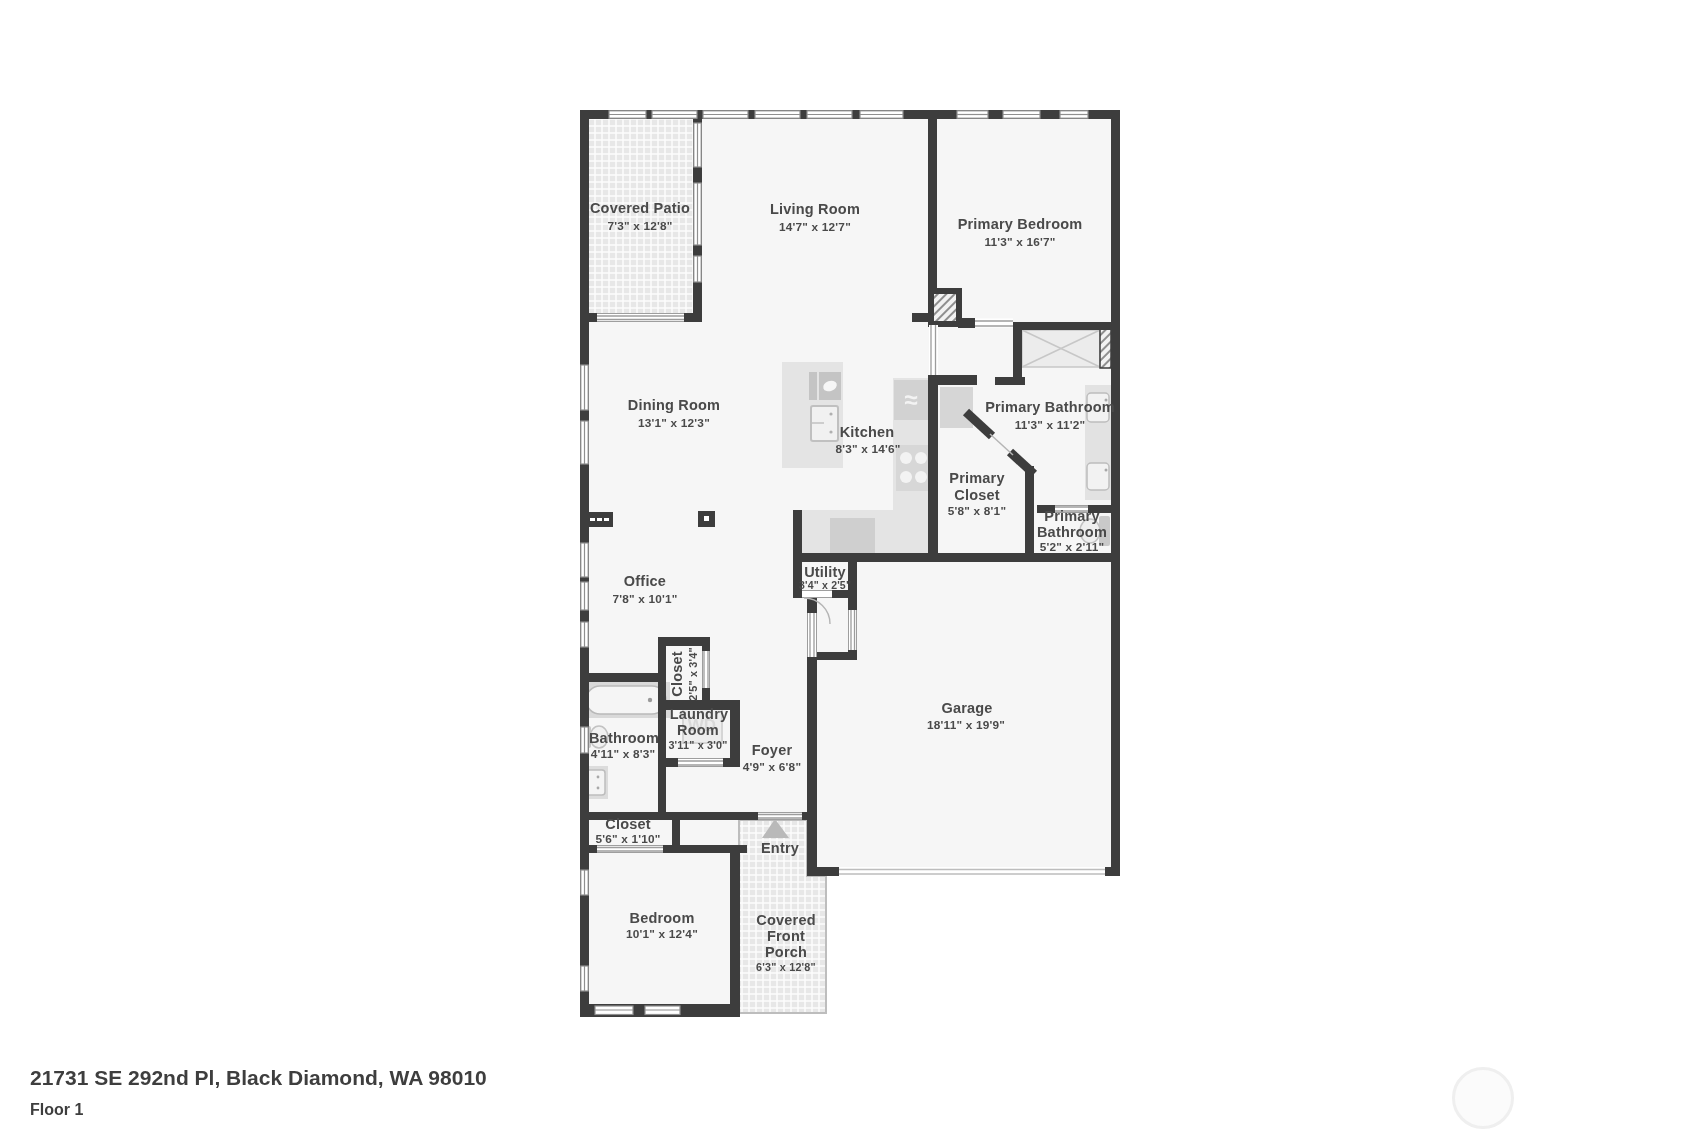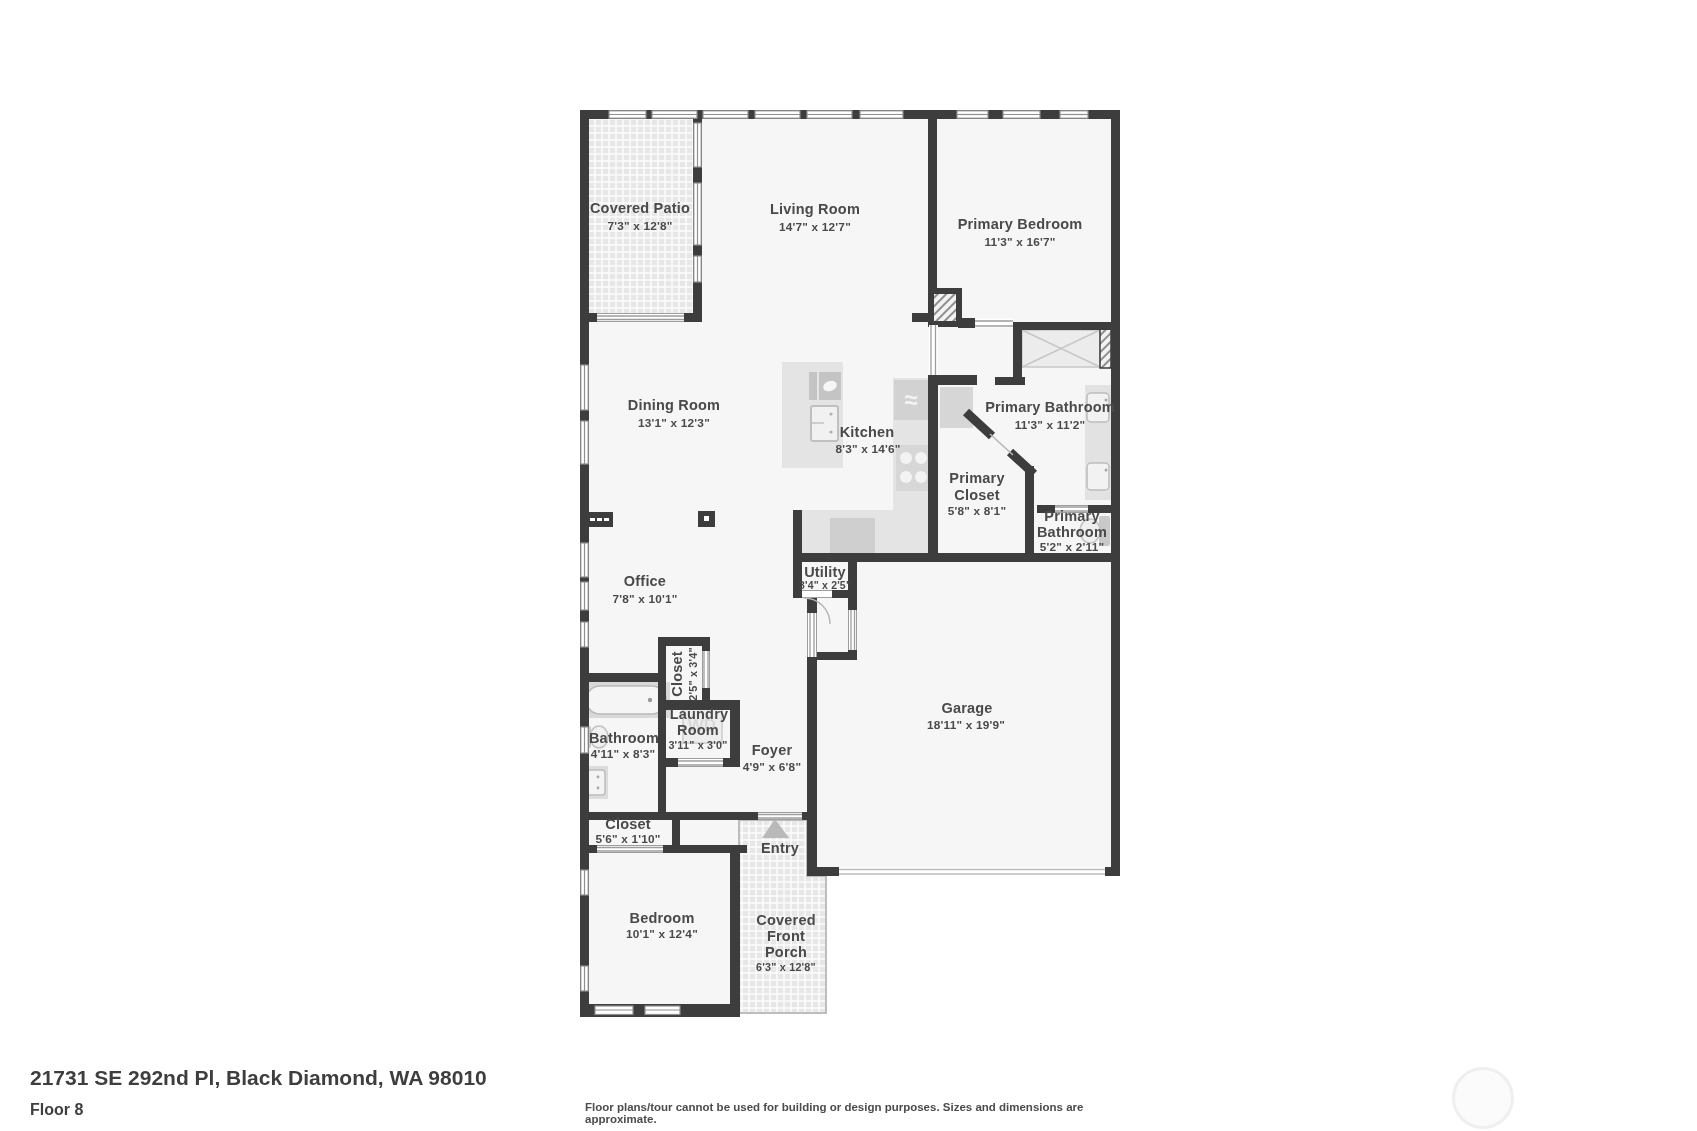--- a/index.html
+++ b/index.html
@@ -392,17 +392,16 @@
     <g>
       <text class="room-name" x="786" y="925">Covered</text>
       <text class="room-name" x="786" y="941">Front</text>
       <text class="room-name" x="786" y="957">Porch</text>
       <text class="room-dims" x="786" y="971" style="font-size:10.8px;">6'3" x 12'8"</text>
     </g>
   </g>
 </svg>
 
 <div class="footer-address">21731 SE 292nd Pl, Black Diamond, WA 98010</div>
-<div class="footer-floor">Floor 8</div>
-<div class="footer-disclaimer">Floor plans/tour cannot be used for building or design purposes. Sizes and dimensions are approximate.</div>
+<div class="footer-floor">Floor 1</div>
 <div class="watermark"></div>
 
 </div>
 
 </body></html>

